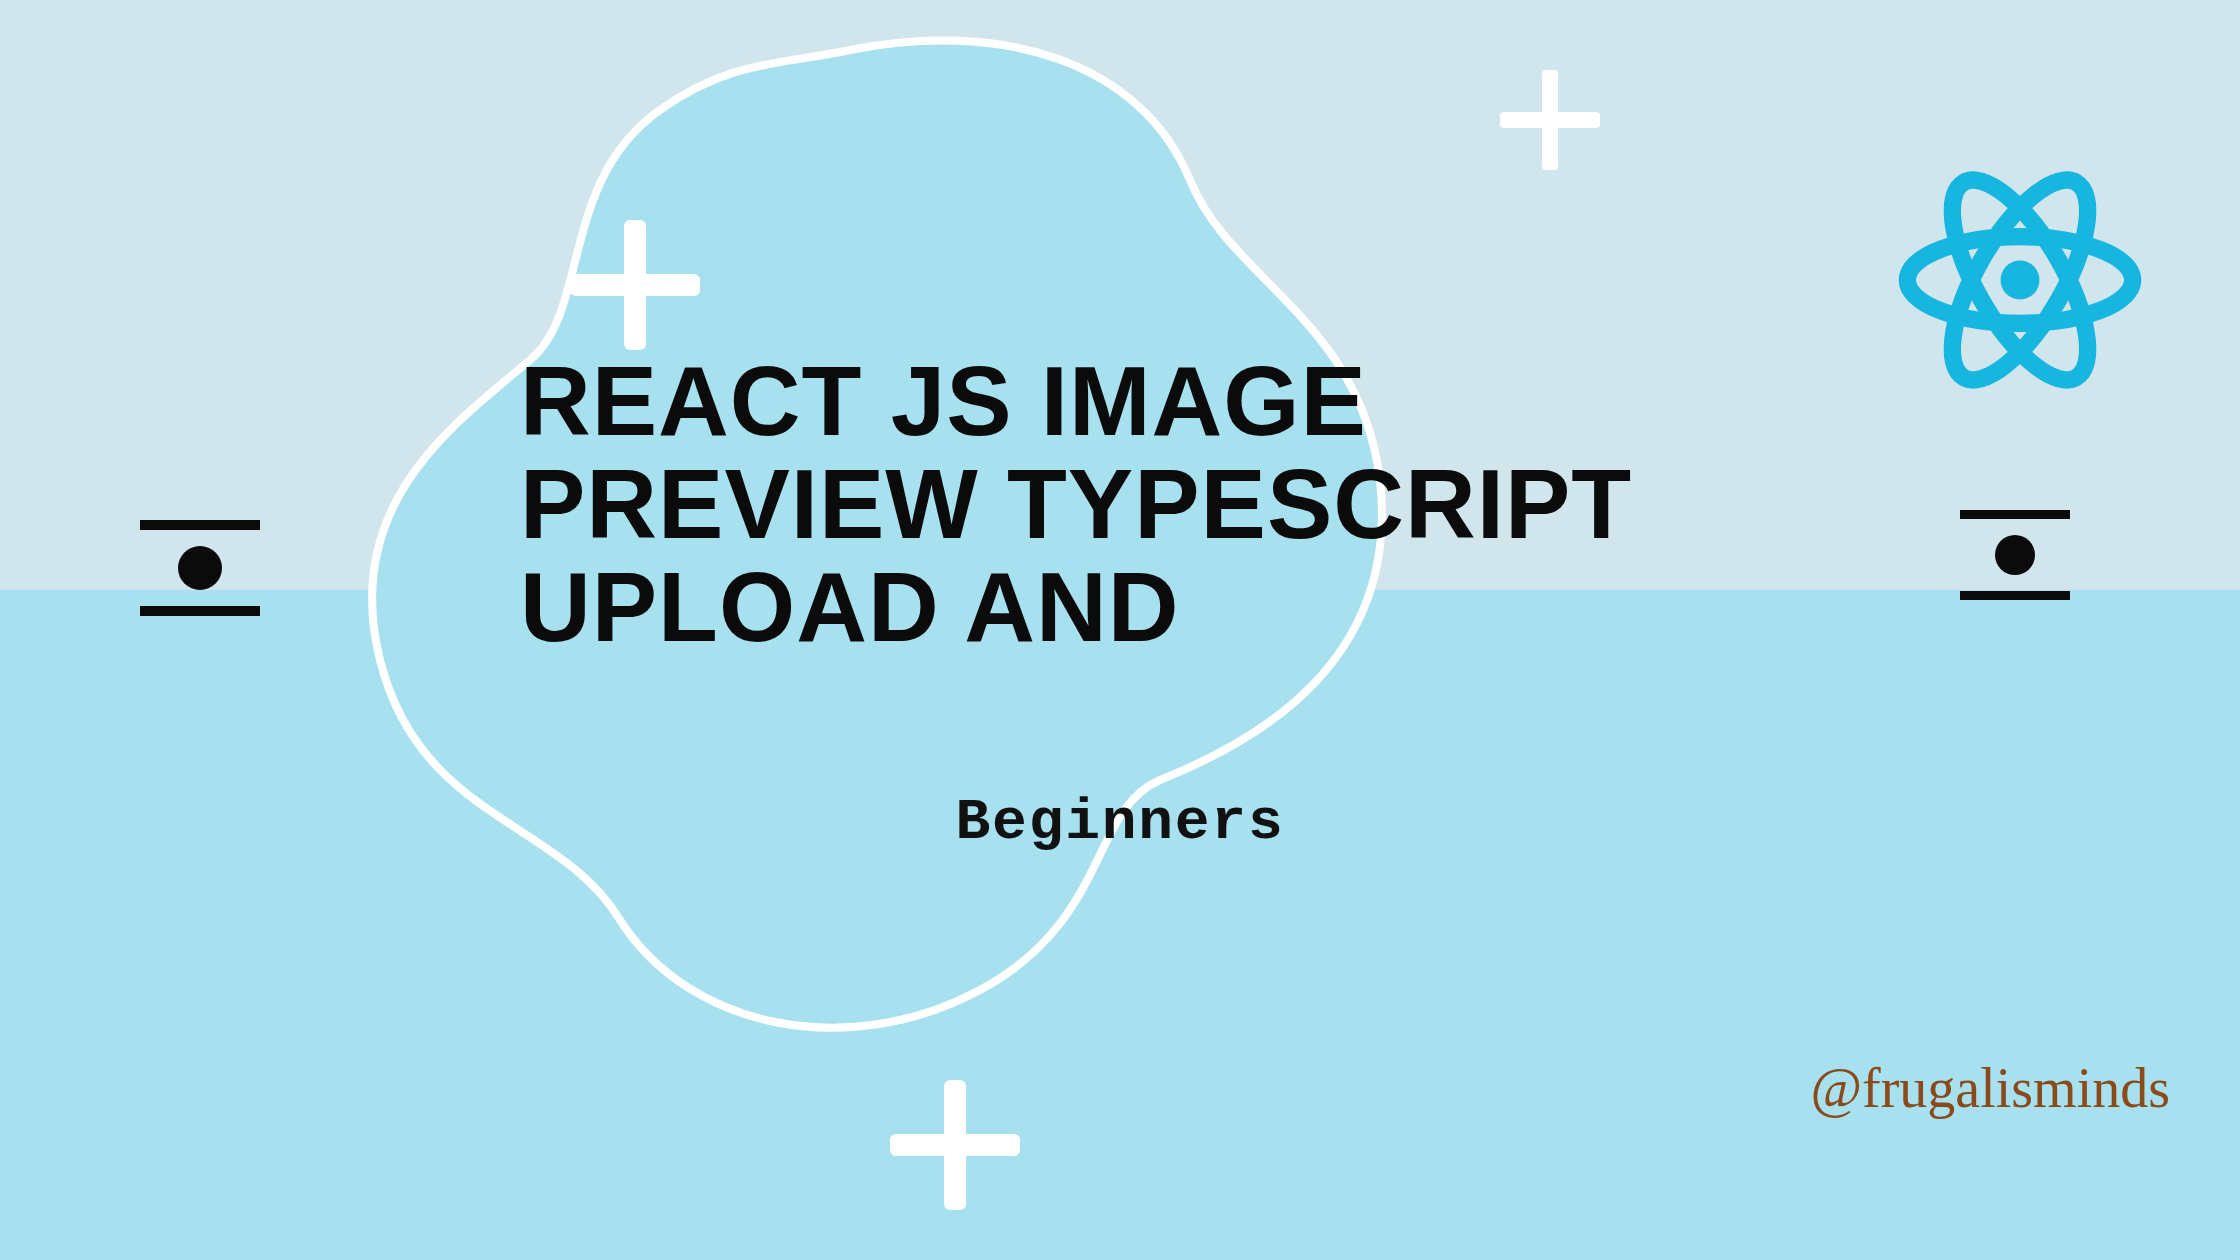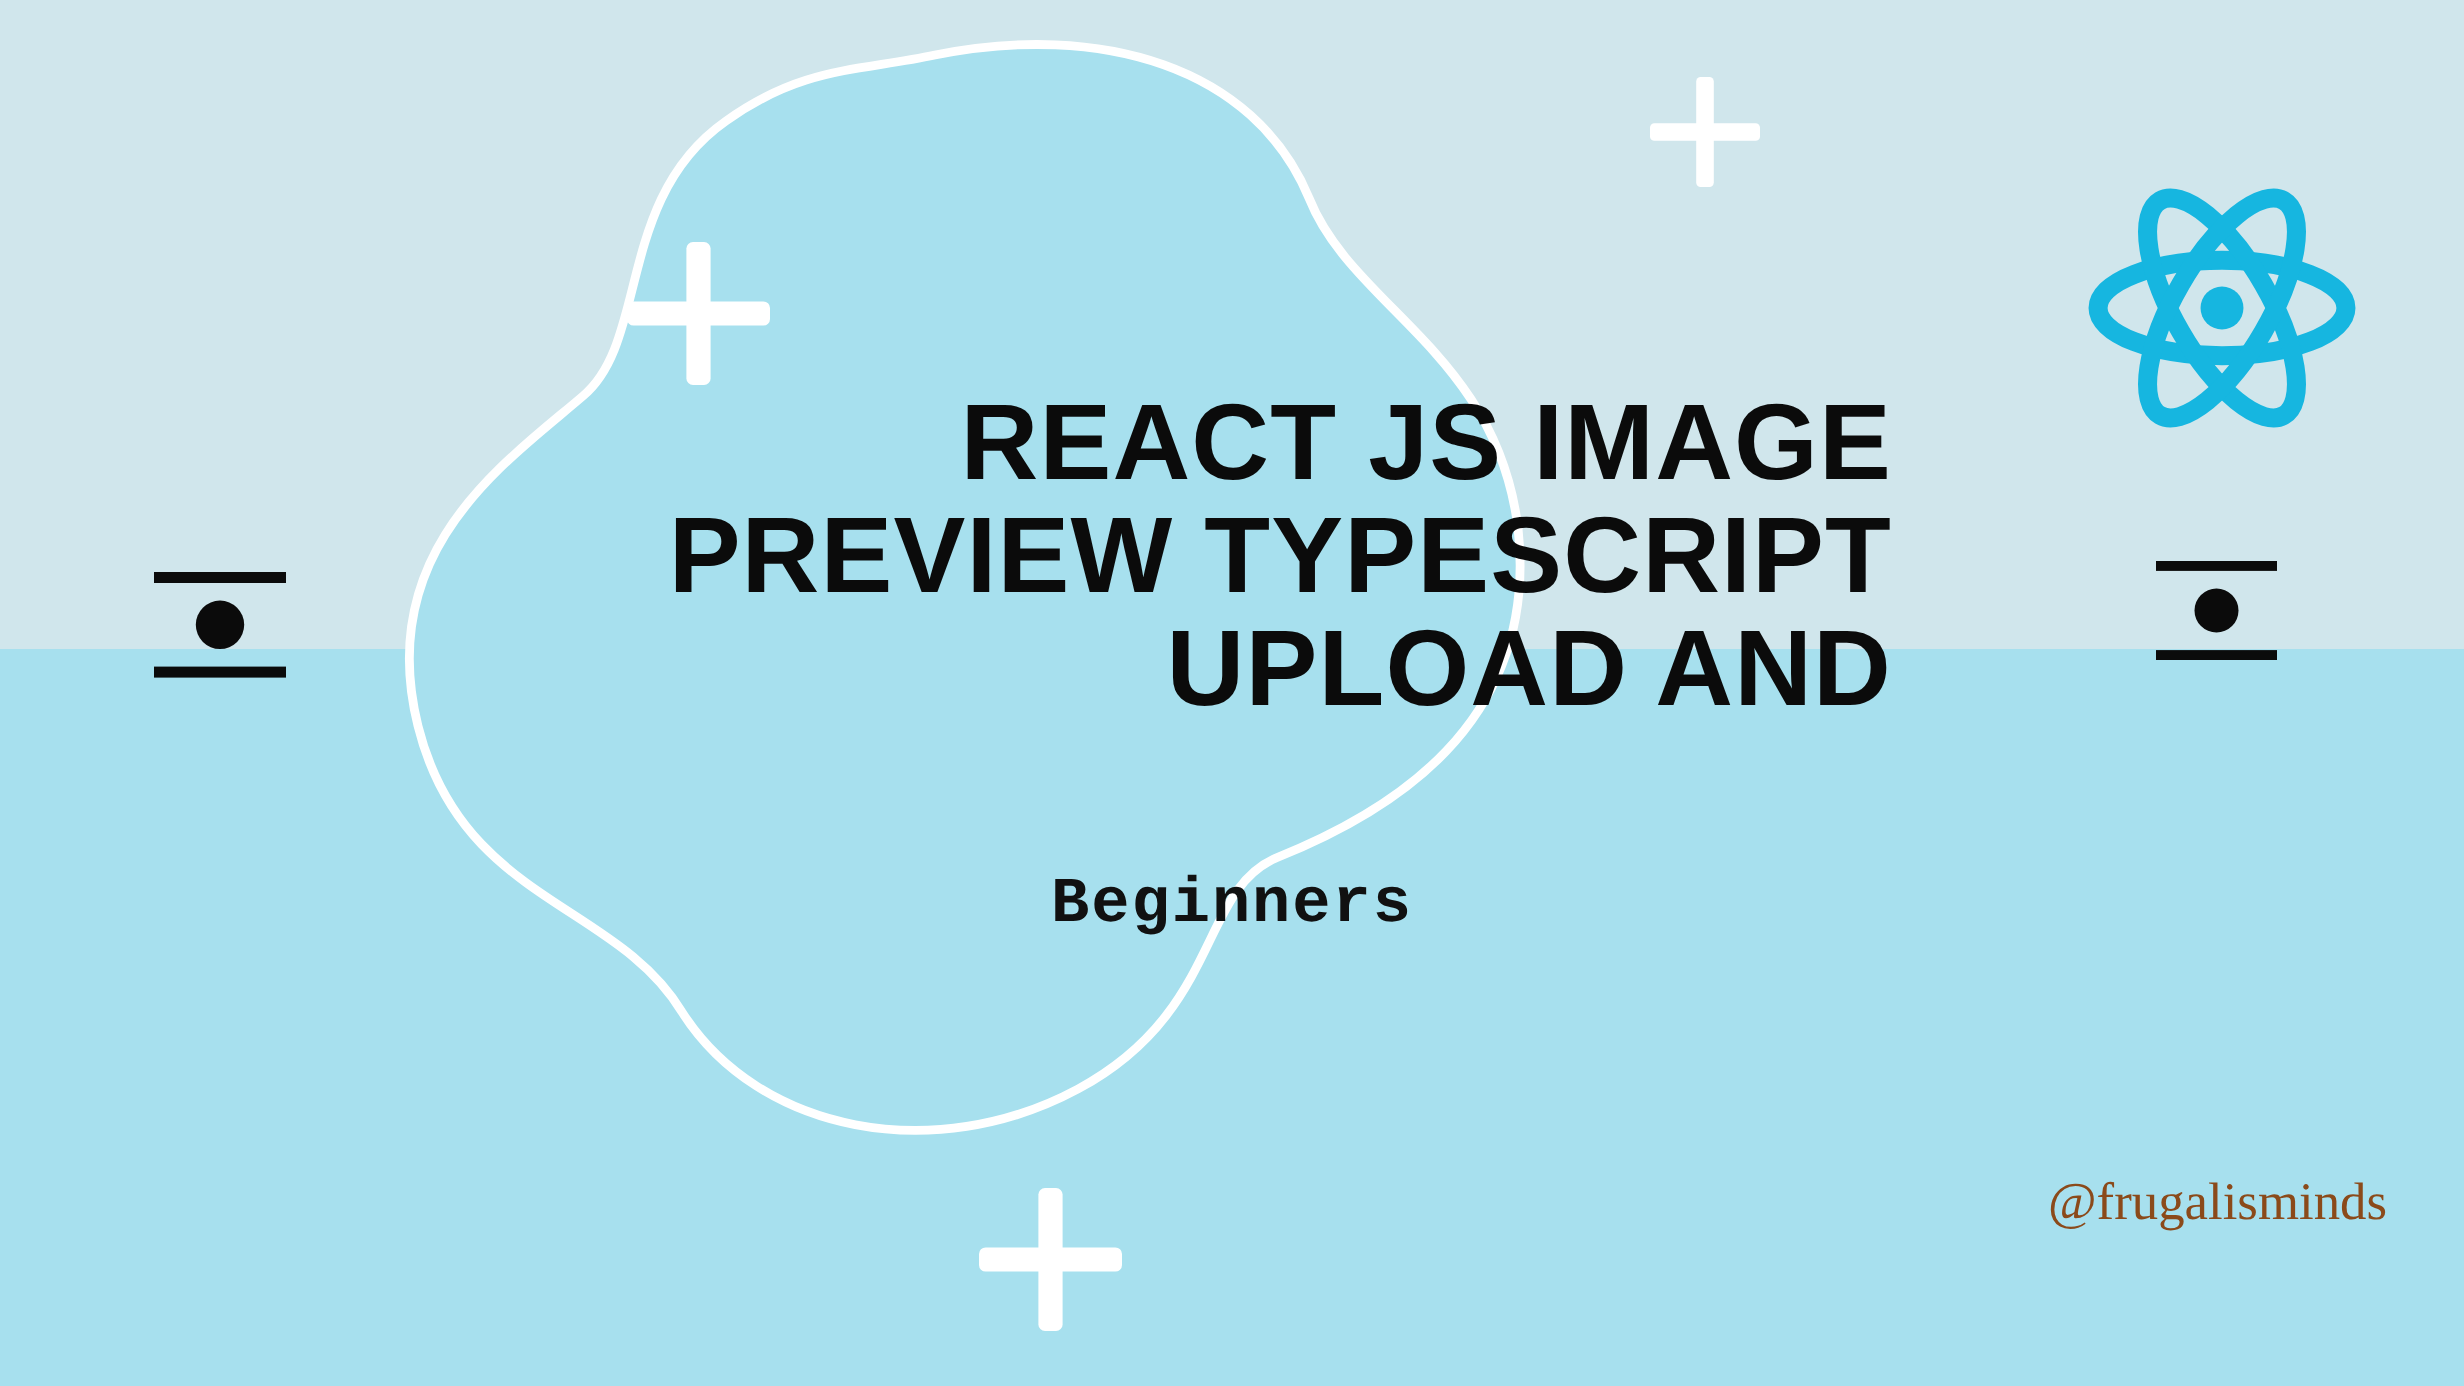--- a/index.html
+++ b/index.html
@@ -32,21 +32,21 @@
     width: 1200px;
     height: 1200px;
   }
   
   .title {
     position: absolute;
     left: 50%;
     top: 350px;
     transform: translateX(-50%);
     width: 1200px;
-    text-align: right;
+    text-align: left;
     font-weight: 900;
     letter-spacing: 0.01em;
     font-family: Impact, "Arial Black", sans-serif;
     color: #0b0b0b;
     font-size: 98px;
     line-height: 1.05;
     text-transform: uppercase;
   }
   .subtitle {
     position: absolute;
@@ -57,21 +57,21 @@
     font-weight: 700;
     letter-spacing: 0.03em;
     font-size: 58px;
     color: #111;
   }
   .handle {
     position: absolute;
     right: 70px;
     bottom: 140px;
     font-family: Georgia, "Times New Roman", serif;
-    font-size: 48px;
+    font-size: 56px;
     color: #8b4a1a;
   }
   
   .plus {
     position: absolute;
     color: #ffffff;
   }
   .plus::before, .plus::after {
     content: "";
     position: absolute;

